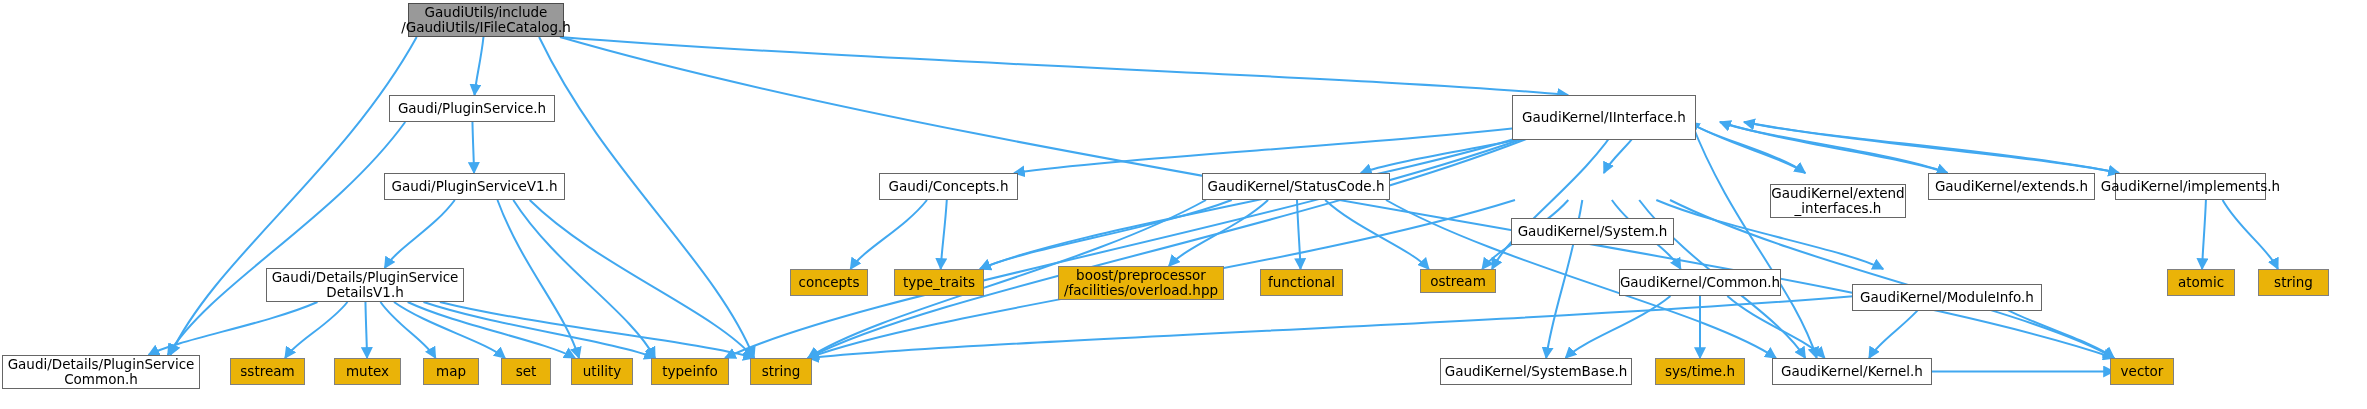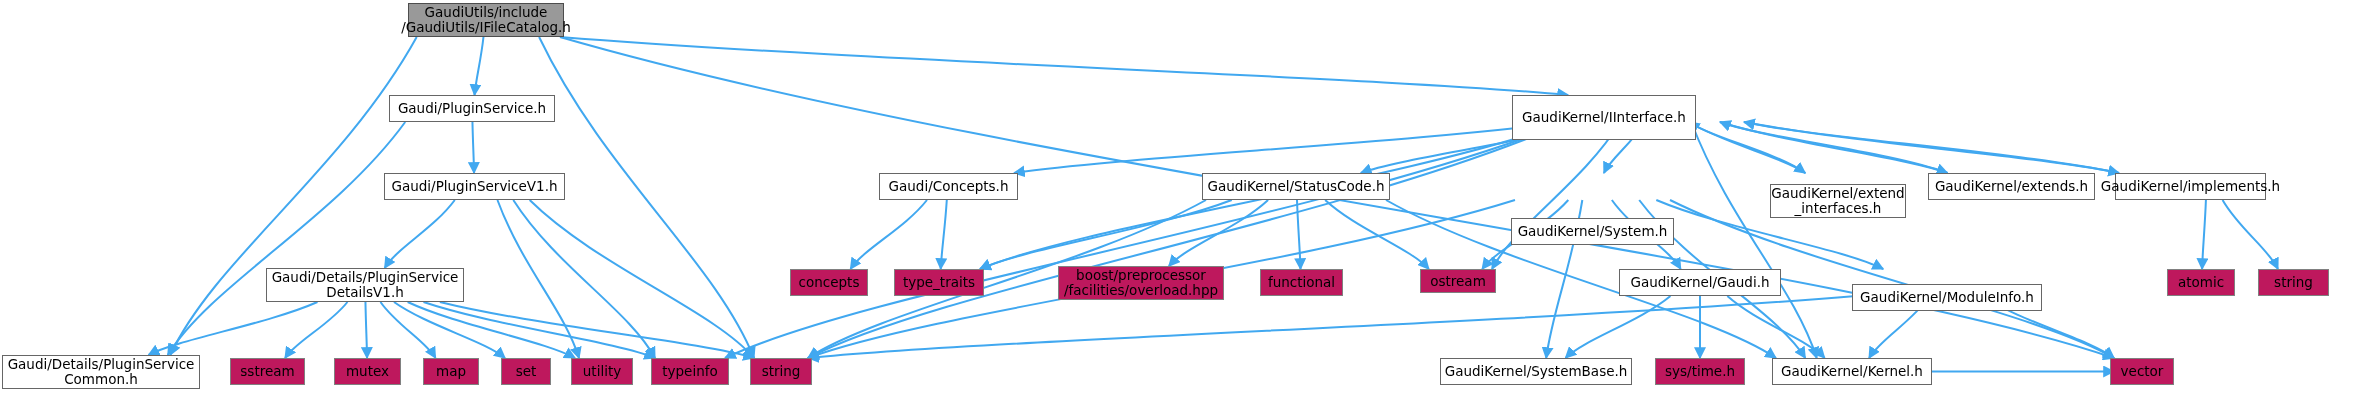--- a/index.html
+++ b/index.html
@@ -27,21 +27,21 @@
     align-items:center;
     justify-content:center;
     text-align:center;
     font-size:13.5px;
     line-height:15px;
     color:#000000;
     white-space:pre-line;
     padding:1px 12px;
     z-index:5;
   }
-  .node.sys{ background:#be185d; }
+  .node.sys{ background:#eab308; }
   .node.root{ background:#999999; border-color:#4d4d4d; }
   .node.hdr{ background:#ffffff; border-color:#666666; }
 </style>
 </head>
 <body>
 
 <div id="graph">
   <svg id="edges" viewBox="0 0 2367 409" preserveAspectRatio="none">
     <defs>
       <marker id="arrow" viewBox="0 0 10 10" refX="9" refY="5" markerWidth="6" markerHeight="6" orient="auto-start-reverse">
@@ -122,21 +122,21 @@
       <div class="node hdr" style="left: 1928px; top: 173px; width: 167px; height: 27px;">GaudiKernel/extends.h</div>
       <div class="node hdr" style="left: 2115px; top: 173px; width: 151px; height: 27px;">GaudiKernel/implements.h</div>
       <div class="node hdr" style="left: 266px; top: 268px; width: 198px; height: 34px;">Gaudi/Details/PluginService
 DetailsV1.h</div>
       <div class="node sys" style="left: 790px; top: 269px; width: 78px; height: 27px;">concepts</div>
       <div class="node sys" style="left: 894px; top: 269px; width: 90px; height: 27px;">type_traits</div>
       <div class="node sys" style="left: 1058px; top: 266px; width: 166px; height: 34px;">boost/preprocessor
 /facilities/overload.hpp</div>
       <div class="node sys" style="left: 1260px; top: 269px; width: 83px; height: 27px;">functional</div>
       <div class="node sys" style="left: 1420px; top: 269px; width: 76px; height: 24px;">ostream</div>
-      <div class="node hdr" style="left: 1619px; top: 269px; width: 162px; height: 27px;">GaudiKernel/Gaudi.h</div>
+      <div class="node hdr" style="left: 1619px; top: 269px; width: 162px; height: 27px;">GaudiKernel/Common.h</div>
       <div class="node hdr" style="left: 1852px; top: 269px; width: 190px; height: 27px; margin-top: 15px;">GaudiKernel/ModuleInfo.h</div>
       <div class="node sys" style="left: 2167px; top: 269px; width: 68px; height: 27px;">atomic</div>
       <div class="node sys" style="left: 2258px; top: 269px; width: 71px; height: 27px;">string</div>
       <div class="node hdr" style="left: 2px; top: 355px; width: 198px; height: 34px;">Gaudi/Details/PluginService
 Common.h</div>
       <div class="node sys" style="left: 230px; top: 358px; width: 75px; height: 27px;">sstream</div>
       <div class="node sys" style="left: 334px; top: 358px; width: 67px; height: 27px;">mutex</div>
       <div class="node sys" style="left: 423px; top: 358px; width: 56px; height: 27px;">map</div>
       <div class="node sys" style="left: 501px; top: 358px; width: 50px; height: 27px;">set</div>
       <div class="node sys" style="left: 571px; top: 358px; width: 62px; height: 27px;">utility</div>

